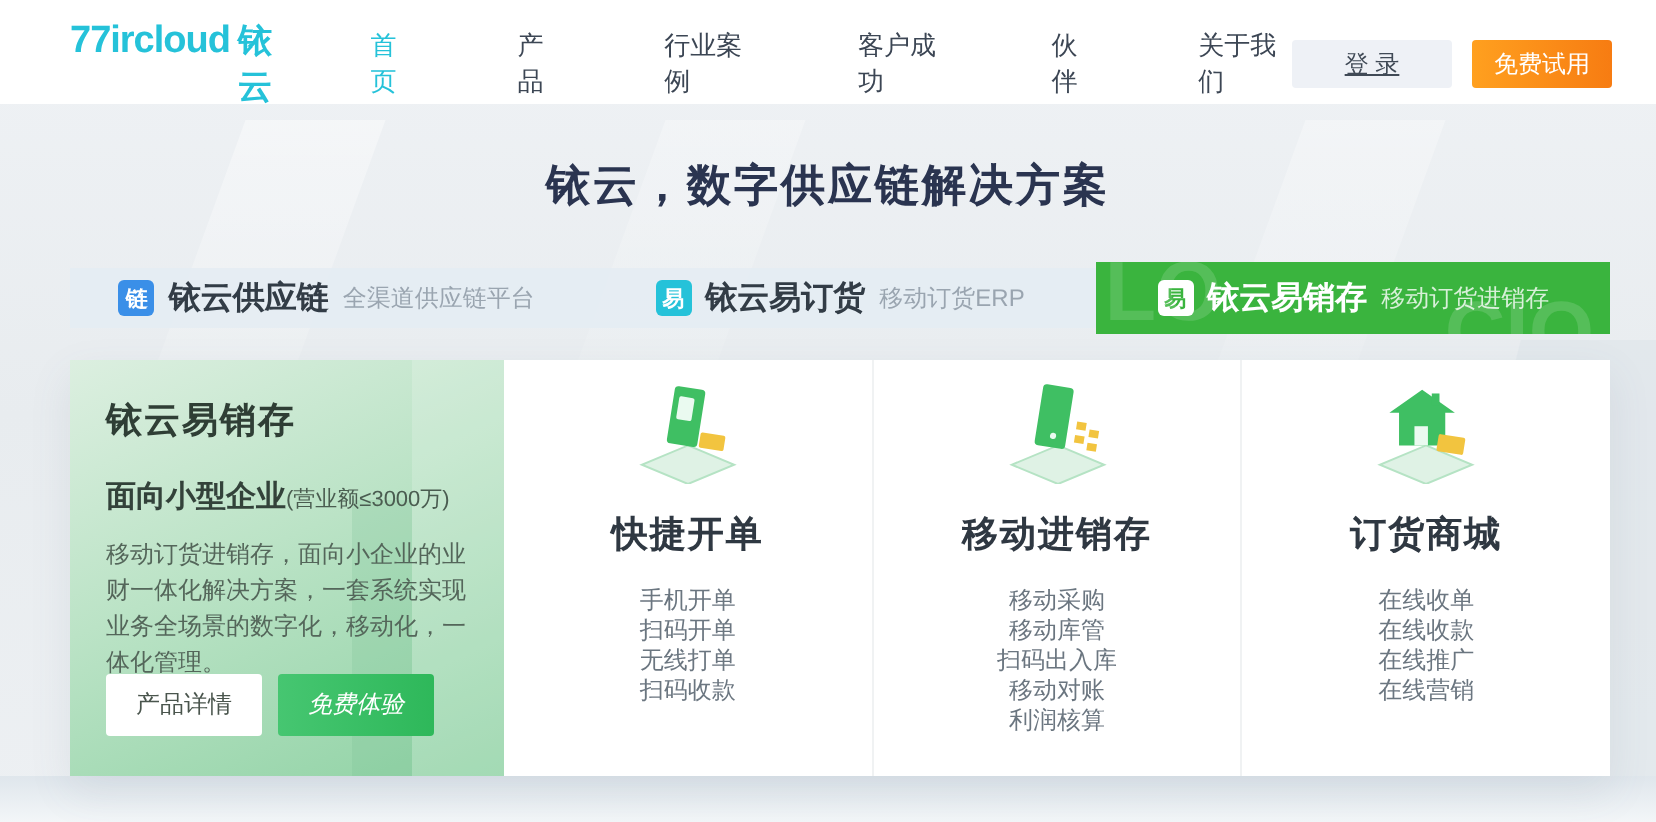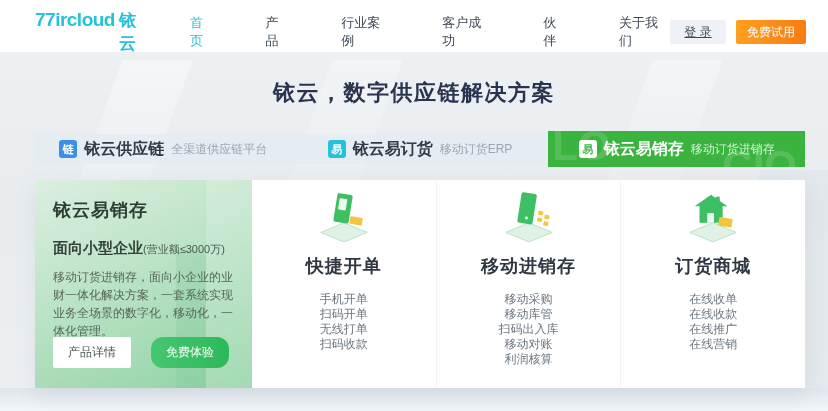--- a/index.html
+++ b/index.html
@@ -10,21 +10,21 @@
   
   .nav { position:absolute; top:12px; left:0; right:0; height:40px; background:#fff; z-index:30;
          display:flex; align-items:center; padding:0 22px 0 35px; }
   .logo { display:flex; align-items:baseline; cursor:pointer; }
   .logo-en { font-size:19px; font-weight:bold; color:#25c2d9; letter-spacing:-0.5px; }
   .logo-cn { font-size:17px; font-weight:bold; color:#25c2d9; margin-left:4px; }
   .nav-items { display:flex; gap:50px; margin-left:38px; font-size:13px; color:#3c4654; }
   .nav-item { cursor:pointer; }
   .nav-item.active { color:#25c2d9; }
   .nav-actions { margin-left:auto; display:flex; gap:10px; }
-  .btn-login { width:56px; height:24px; background:#eef1f6; border:none; color:#404a56;
+  .btn-login { width:80px; height:24px; background:#eef1f6; border:none; color:#404a56;
                font-size:12px; border-radius:2px; cursor:pointer;text-decoration:underline; }
   .btn-trial { width:70px; height:24px; background:linear-gradient(90deg,#ffa01f,#f77c12);
                border:none; color:#fff; font-size:12px; border-radius:2px; cursor:pointer; }
 
   
   .hero { position:absolute; top:40px; left:0; right:0; bottom:0; overflow:hidden;
           background:linear-gradient(180deg,#eef1f4 0%,#e8ecef 45%,#edf0f3 100%); }
   .ghost { position:absolute; top:-7px; height:16px; background:#fff; opacity:.65; border-radius:2px; }
   .g1 { left:0; width:270px; } .g2 { left:282px; width:290px; } .g3 { left:584px; width:170px; }
   .streak { position:absolute; width:70px; height:180px; top:20px; opacity:.45;
@@ -64,25 +64,25 @@
           background:linear-gradient(155deg,#dcefe0 0%,#bbe3c6 45%,#8fd2a4 100%);
           padding:18px; }
   .card-block { position:absolute; background:rgba(255,255,255,.18); }
   .cb1 { right:0; top:0; width:46px; height:100%; }
   .cb2 { right:46px; top:70px; width:30px; height:138px; background:rgba(120,190,145,.22); }
   .card h2 { font-size:18px; font-weight:bold; color:#2f3e35; letter-spacing:1px; position:relative; }
   .audience { margin-top:17px; color:#33423a; position:relative; }
   .audience b { font-size:15px; }
   .audience .note { font-size:11px; color:#4a5c50; }
   .card p { margin-top:10px; font-size:12px; color:#54665a; line-height:18px; position:relative; }
-  .card-btns { position:absolute; left:18px; bottom:20px; display:flex; gap:20px;align-items:center; }
+  .card-btns { position:absolute; left:18px; bottom:20px; display:flex; gap:8px;align-items:center; }
   .btn-detail { background:#fff; border:none; padding:7px 15px; font-size:12px; color:#4a554d;
                 border-radius:2px; cursor:pointer; }
   .btn-exp { background:linear-gradient(90deg,#46c671,#2eb85a); border:none; padding:7px 15px;
-             font-size:12px; color:#fff; border-radius:12px; cursor:pointer; }
+             font-size:12px; color:#fff; border-radius:2px; cursor:pointer;font-style:italic; }
 
   .cols { flex:1; display:flex; }
   .col { flex:1; text-align:center; padding-top:10px; }
   .col + .col { border-left:1px solid #f0f2f3; }
   .col-icon { display:inline-block; width:58px; height:52px; }
   .col h3 { font-size:18px; font-weight:bold; color:#2f3842; margin:8px 0 14px; letter-spacing:1px; }
   .col ul { list-style:none; font-size:12px; color:#6b7680; }
   .col li { line-height:15px; }
 </style>
 </head>

